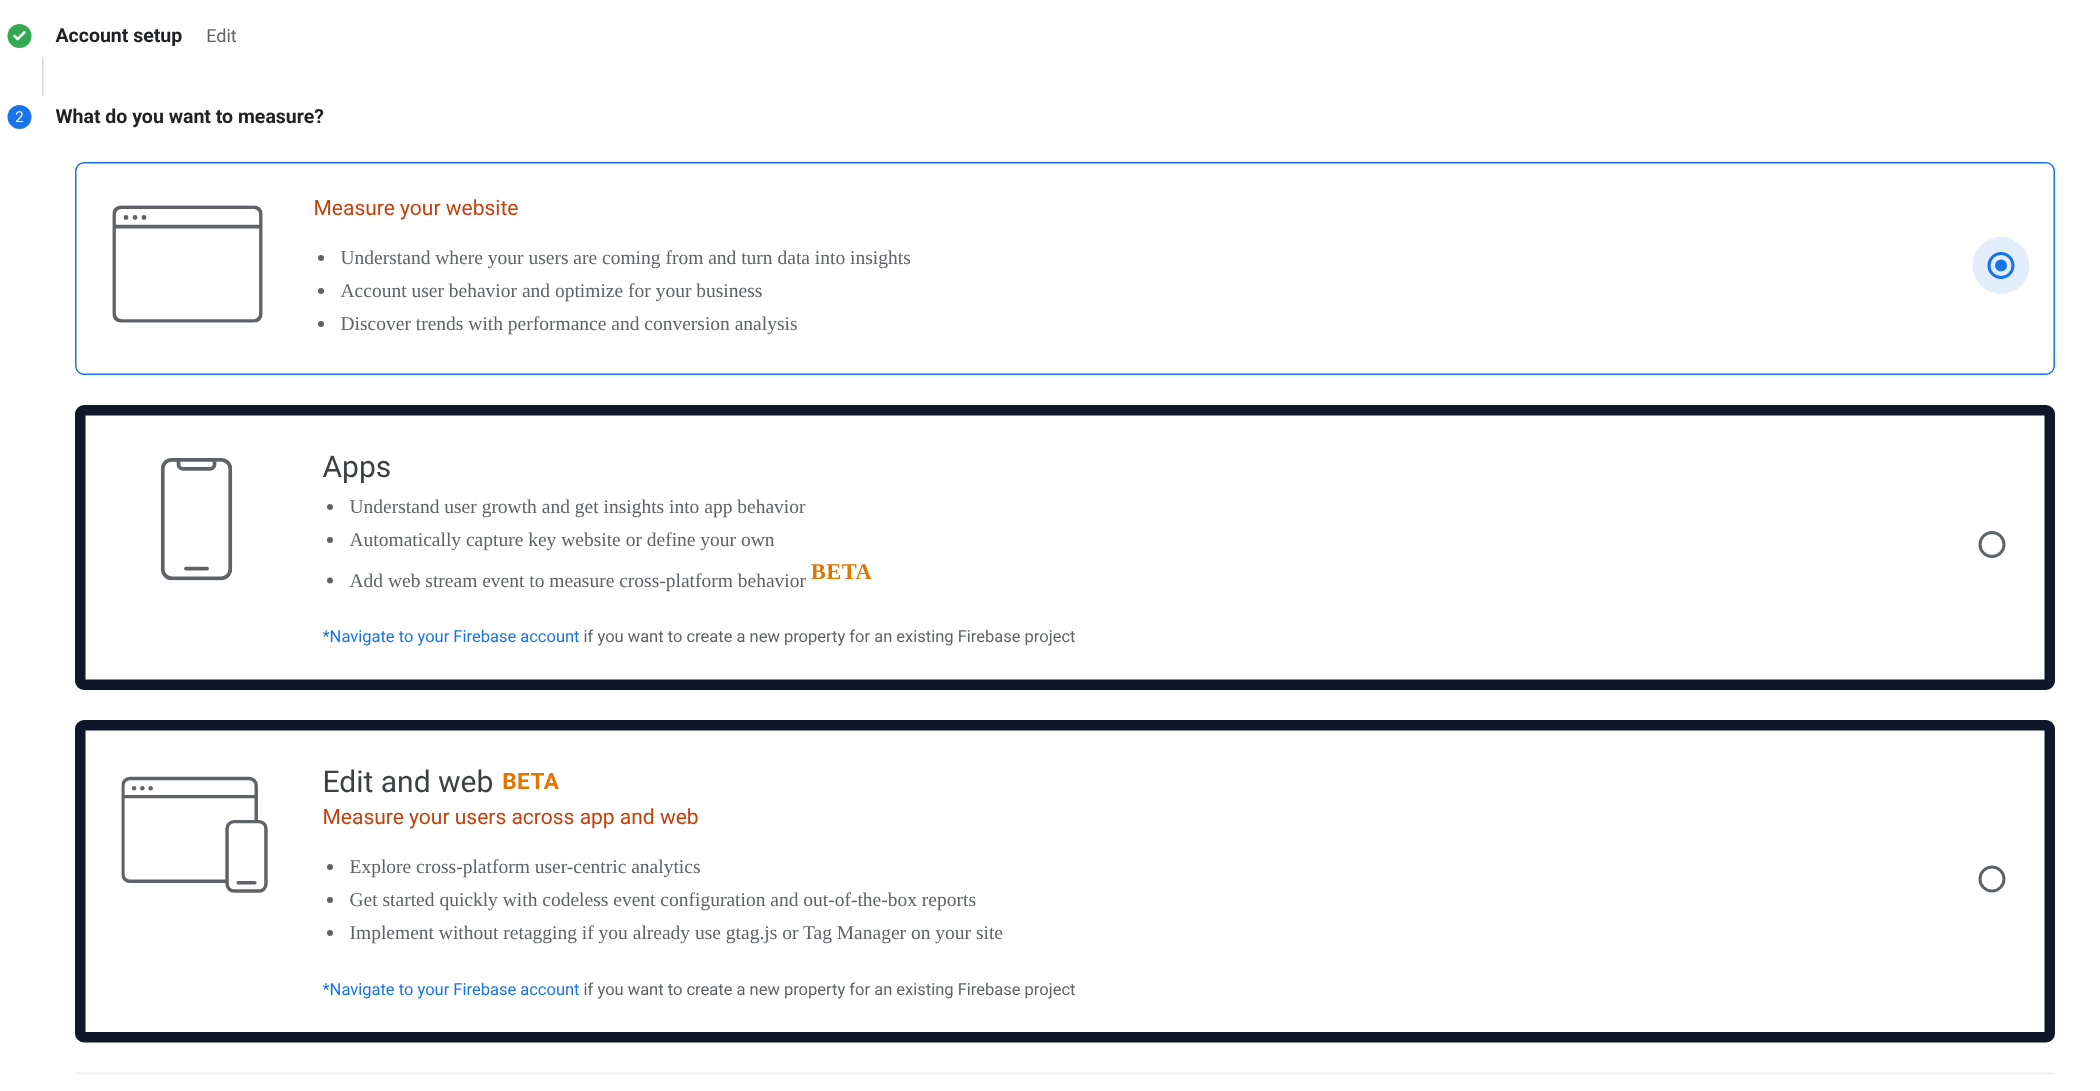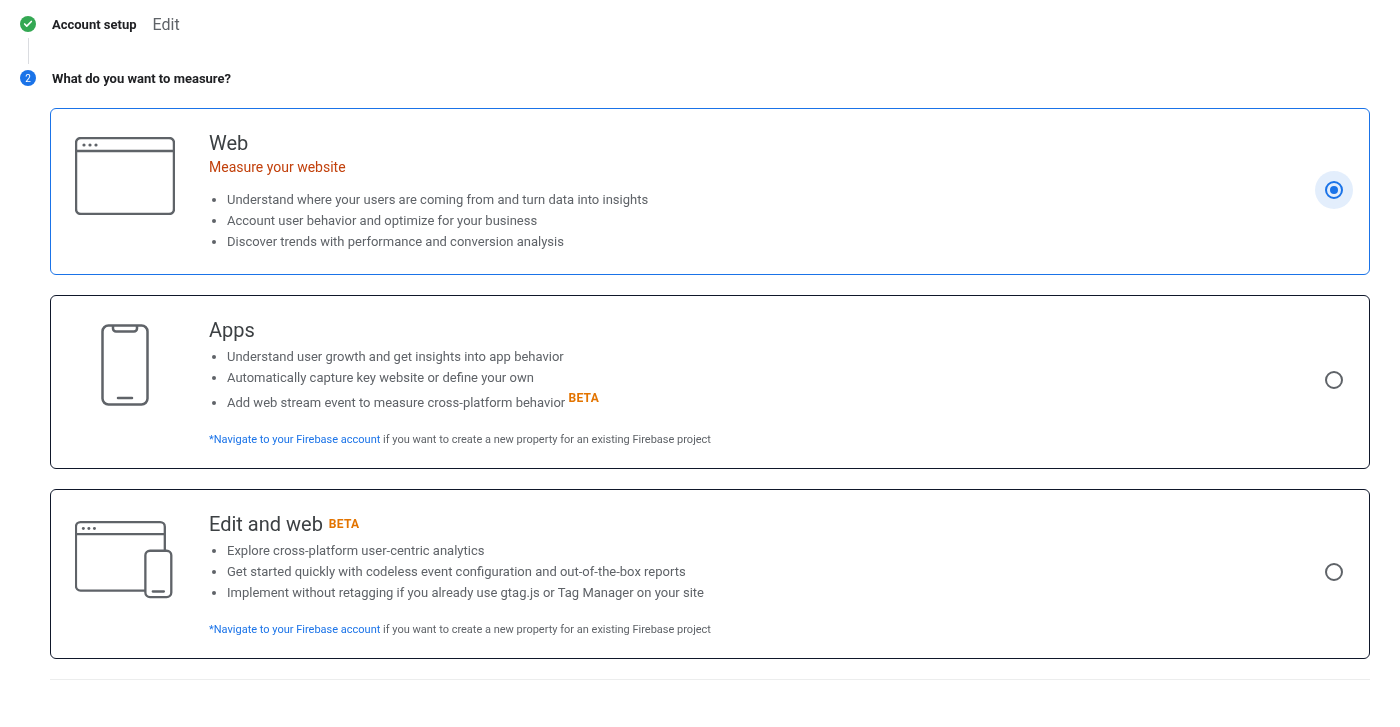--- a/index.html
+++ b/index.html
@@ -9,43 +9,43 @@
       color: #3c4043;
       width: 1400px;
     }
     .wizard { padding: 10px 0 20px 0; }
 
     
     .step-row {
       display: flex;
       align-items: center;
       gap: 16px;
-      padding-left: 20px;
+      padding-left: 5px;
       height: 28px;
     }
     .step-badge {
       width: 16px; height: 16px; border-radius: 50%;
       display: inline-flex; align-items: center; justify-content: center;
       font-size: 10px; color: #fff; flex-shrink: 0;
     }
     .badge-done { background: #34a853; }
     .badge-num { background: #1a73e8; }
     .step-title { font-size: 13px; font-weight: 700; color: #202124; }
     .step-title.current { font-weight: 700; }
-    .step-edit { font-size: 16px; color: #5f6368; cursor: pointer; }
+    .step-edit { font-size: 12px; color: #5f6368; cursor: pointer; }
     .connector {
       width: 1px; height: 26px; background: #dadce0;
       margin-left: 28px;
     }
 
     
     .content { padding-left: 50px; padding-right: 30px; margin-top: 16px; }
 
     .card {
-      border: 1px solid #0f172a;
+      border: 7px solid #0f172a;
       border-radius: 6px;
       padding: 22px 24px 22px 24px;
       display: flex;
       align-items: flex-start;
       gap: 34px;
       margin-bottom: 20px;
       position: relative;
       cursor: pointer;
       background: #fff;
     }
@@ -55,23 +55,23 @@
       padding-top: 6px;
     }
     .card .text-slot { flex: 1; padding-right: 60px; }
     .card h2 {
       font-family: "Google Sans", Roboto, Arial, sans-serif;
       font-size: 20px; font-weight: 400; color: #3c4043; margin-bottom: 4px;
       display: flex; align-items: center; gap: 6px;
     }
     .card .subtitle { font-size: 14px; color: #c2410c; margin-bottom: 14px; }
     .card ul { list-style: disc; padding-left: 18px; color: #5f6368; }
-    .card ul li { font-size: 13px; color: #5f6368; padding: 3px 0; }
+    .card ul li { font-size: 13px; color: #5f6368; padding: 3px 0; font-family: Liberation Serif, serif; }
     .beta {
-      font-size: 12px; font-weight: 700; color: #e37400; letter-spacing: 0.3px;
+      font-size: 15px; font-weight: 700; color: #e37400; letter-spacing: 0.3px;
       vertical-align: super;
     }
     .footnote {
       font-size: 11px; color: #5f6368; margin-top: 20px;
     }
     .footnote a { color: #1a73e8; cursor: pointer; }
 
     
     .radio-wrap {
       position: absolute; right: 26px; top: 50%; transform: translateY(-50%);
@@ -124,21 +124,20 @@
       <div class="icon-slot">
         <svg width="100" height="78" viewBox="0 0 100 78">
           <rect x="1" y="1" width="98" height="76" rx="5" ry="5" fill="none" stroke="#5f6368" stroke-width="2.5"></rect>
           <line x1="1" y1="14" x2="99" y2="14" stroke="#5f6368" stroke-width="2.5"></line>
           <circle cx="9" cy="8" r="1.6" fill="#5f6368"></circle>
           <circle cx="15" cy="8" r="1.6" fill="#5f6368"></circle>
           <circle cx="21" cy="8" r="1.6" fill="#5f6368"></circle>
         </svg>
       </div>
       <div class="text-slot">
-        <h2>Web</h2>
         <div class="subtitle">Measure your website</div>
         <ul>
           <li>Understand where your users are coming from and turn data into insights</li>
           <li>Account user behavior and optimize for your business</li>
           <li>Discover trends with performance and conversion analysis</li>
         </ul>
       </div>
       <div class="radio-wrap">
         <span class="radio-halo"></span>
         <span class="radio checked"></span>
@@ -179,20 +178,21 @@
           <circle cx="21" cy="8" r="1.6" fill="#5f6368"></circle>
           <rect x="76" y="32" width="28" height="50" rx="5" ry="5" fill="#fff" stroke="#5f6368" stroke-width="2.5"></rect>
           <line x1="84" y1="76" x2="96" y2="76" stroke="#5f6368" stroke-width="2.5" stroke-linecap="round"></line>
         </svg>
       </div>
       <div class="text-slot">
         <h2>
             <span>Edit and web</span> 
             <span class="beta">BETA</span>
           </h2>
+        <div class="subtitle">Measure your users across app and web</div>
         <ul>
           <li>Explore cross-platform user-centric analytics</li>
           <li>Get started quickly with codeless event configuration and out-of-the-box reports</li>
           <li>Implement without retagging if you already use gtag.js or Tag Manager on your site</li>
         </ul>
         <div class="footnote">
           <a>*Navigate to your Firebase account</a><span> if you want to create a new property for an existing Firebase project</span>
         </div>
       </div>
       <div class="radio-wrap">

